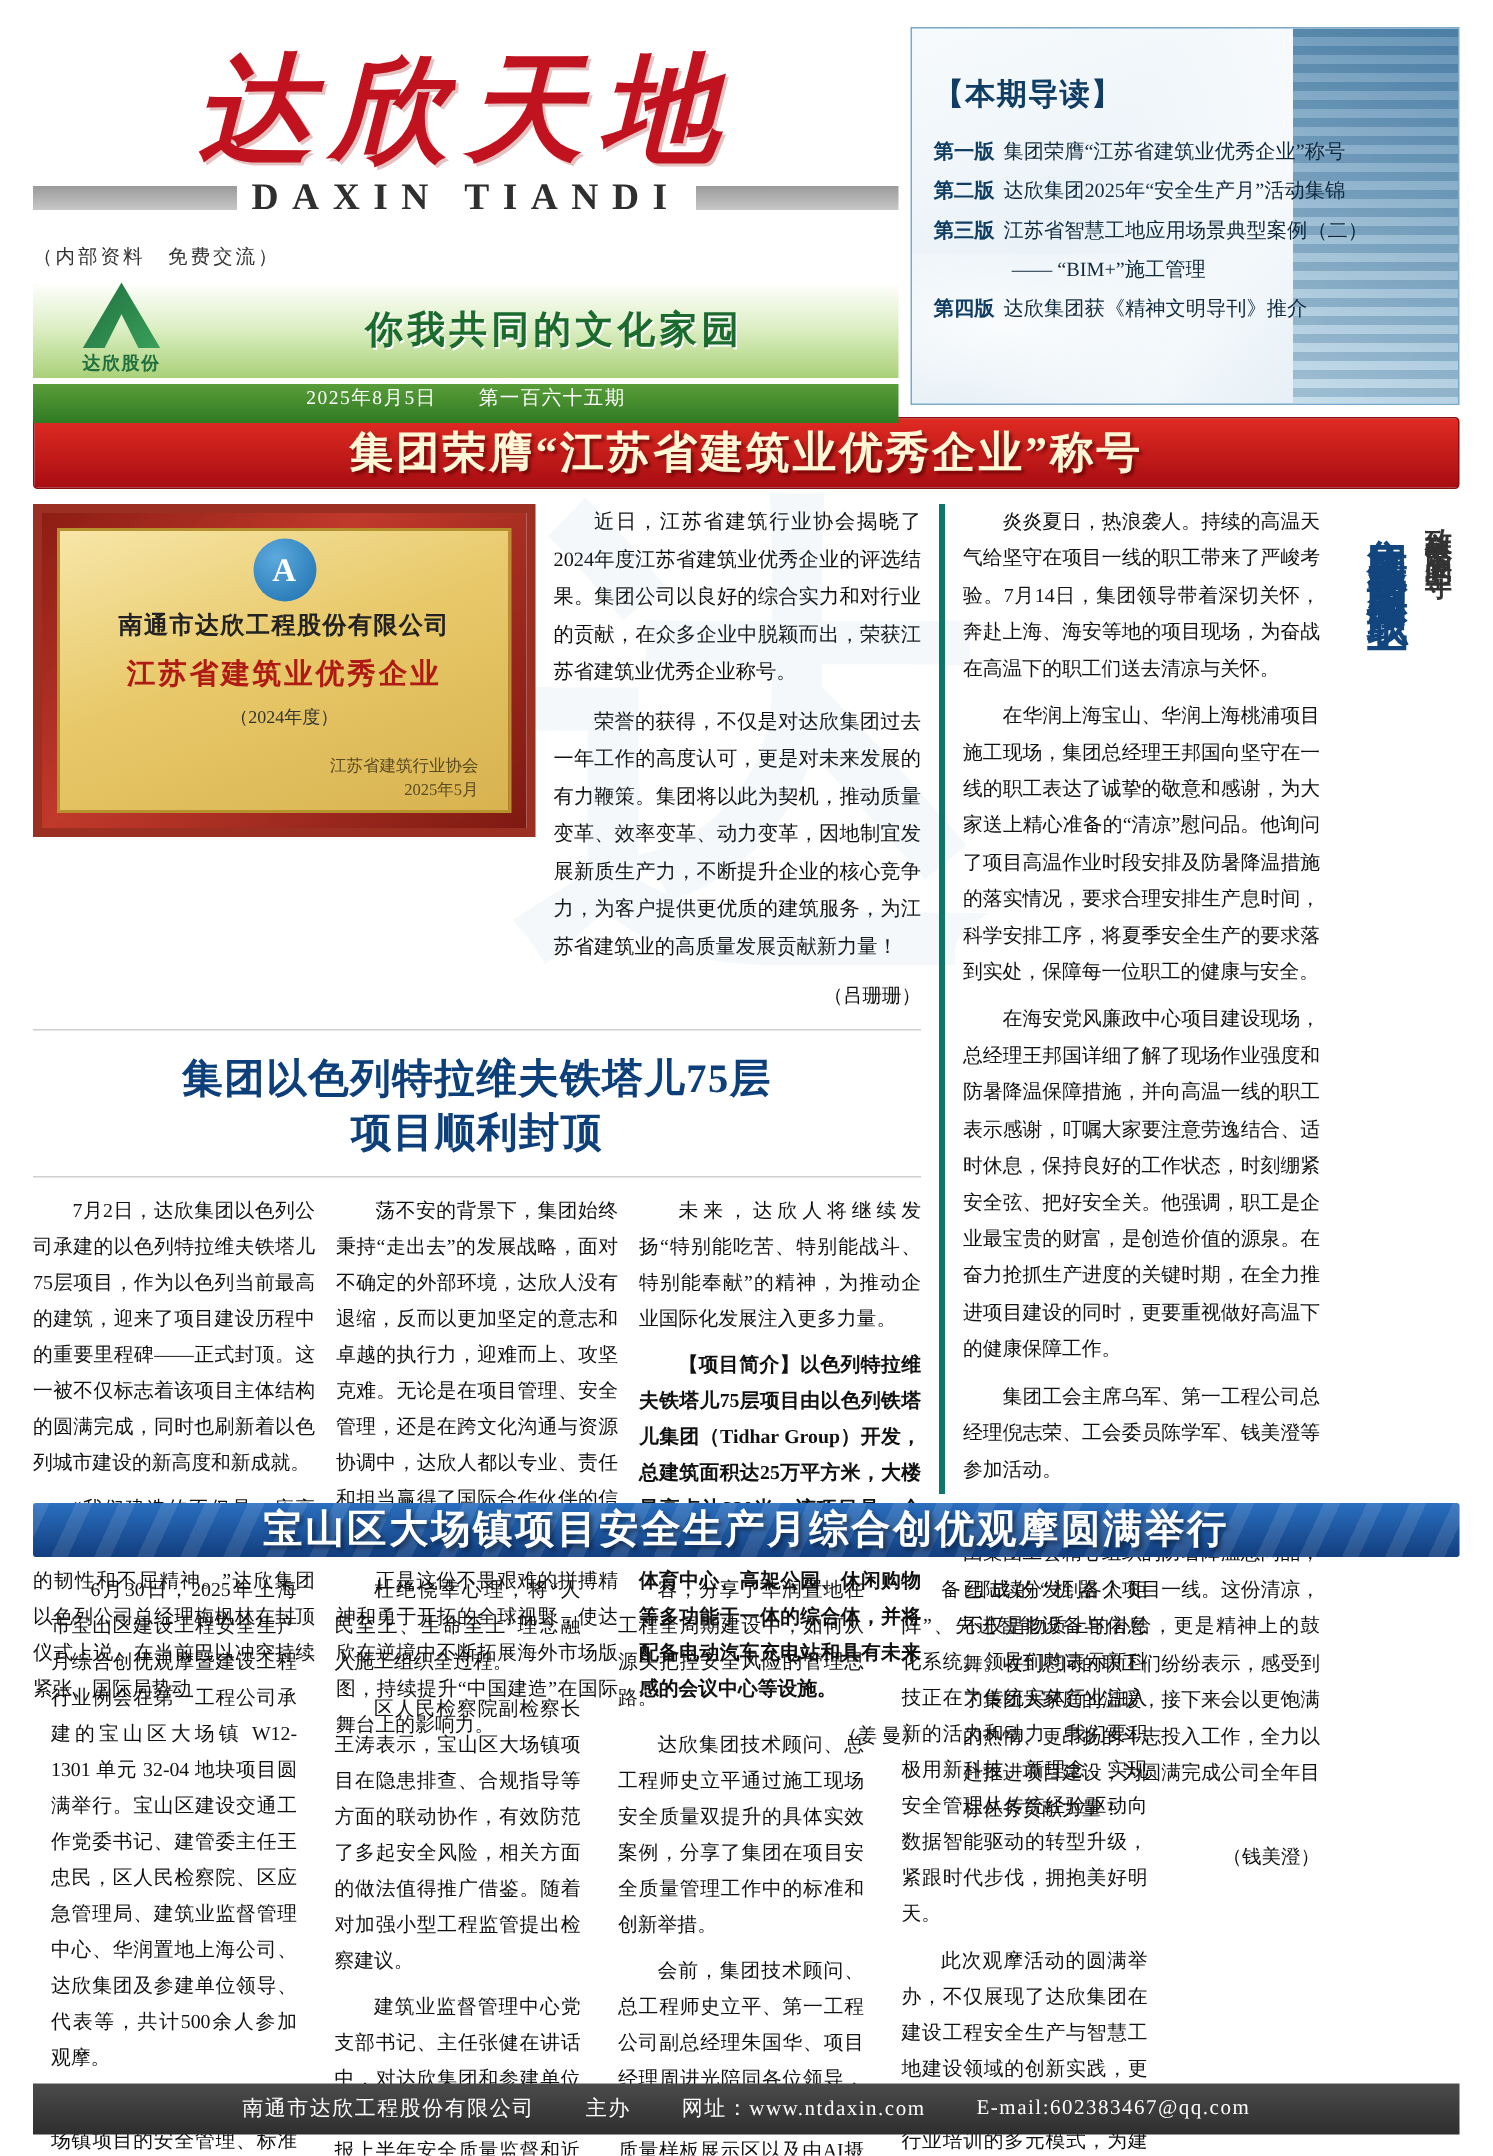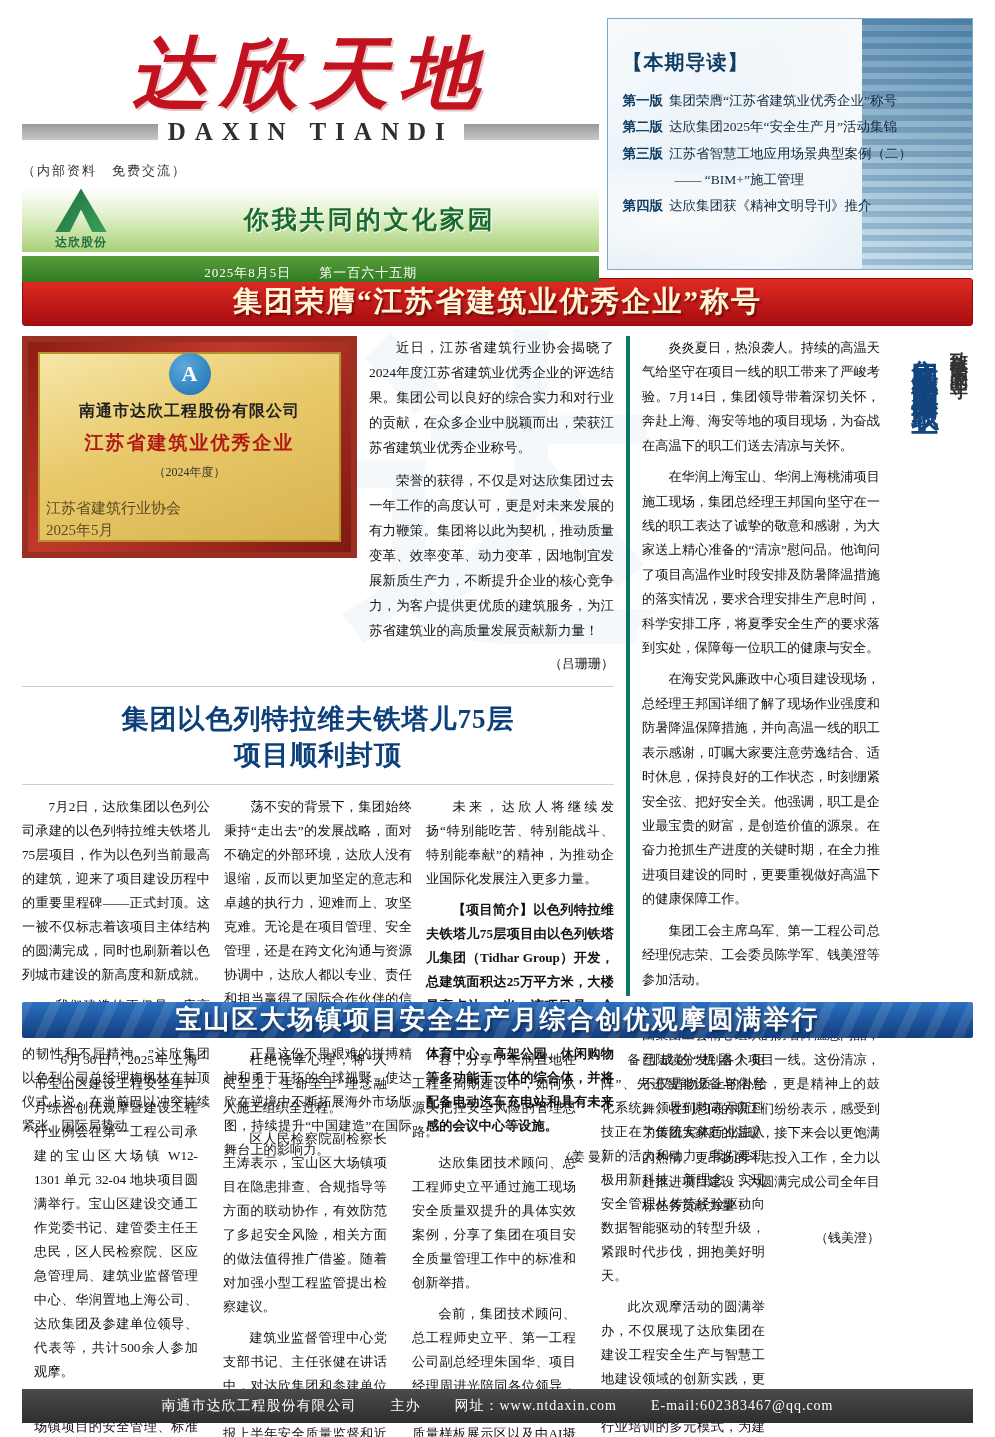--- a/index.html
+++ b/index.html
@@ -61,21 +61,21 @@
   .green-slogan {
     flex: 1; text-align:center;
     font-size: 25px; font-weight:bold; color:#1b6b2f; letter-spacing:3px;
     text-shadow: 1px 1px 0 #ffffff;
   }
   .mast-dateline {
     margin-top: 4px;
     height: 26px;
     background: linear-gradient(180deg,#5a9e3a,#2f7a22);
     color:#fff; font-size:13px;
-    display:flex; align-items:flex-end; justify-content:center; gap:28px;
+    display:flex; align-items:flex-start; justify-content:center; gap:28px;
     letter-spacing:1px;
   }
 
   
   .mast-right {
     width: 370px; margin-left: 8px;
     border: 1px solid #7ca9c9;
     background:
       linear-gradient(180deg, rgba(255,255,255,.88), rgba(255,255,255,.70)),
       linear-gradient(120deg,#bcd8ea 0%, #9ec4dd 35%, #cfe3ef 60%, #7fb0cf 100%);
@@ -145,21 +145,21 @@
   }
   .plaque-emblem {
     width: 42px; height: 42px; border-radius:50%;
     background: radial-gradient(circle at 35% 30%, #5ca9dd, #1b6fae);
     color:#fff; font-size: 22px; font-weight:bold; line-height:42px;
     margin-bottom: 6px;
   }
   .plaque-l1 { font-size: 16px; font-weight:bold; color:#222; letter-spacing:1px; }
   .plaque-l2 { font-size: 19px; font-weight:bold; color:#b01a14; letter-spacing:2px; margin-top:8px;}
   .plaque-l3 { font-size: 12px; color:#333; margin-top:8px;text-align:center;}
-  .plaque-foot { font-size: 15px; color:#5a4a20; margin-top: 16px; text-align:left; width:100%; padding-right:14px; line-height:1.5;}
+  .plaque-foot { font-size: 11px; color:#5a4a20; margin-top: 16px; text-align:right; width:100%; padding-right:14px; line-height:1.5;}
 
   .lead-text {
     flex:1; font-size: 13.5px; line-height: 1.85; color:#111; text-align: justify;
   }
   .lead-text p { margin: 0 0 8px 0; text-indent: 2em; }
   .byline { text-align:right; font-size: 13px; }
 
   
   .subhead {
     margin-top: 14px;

